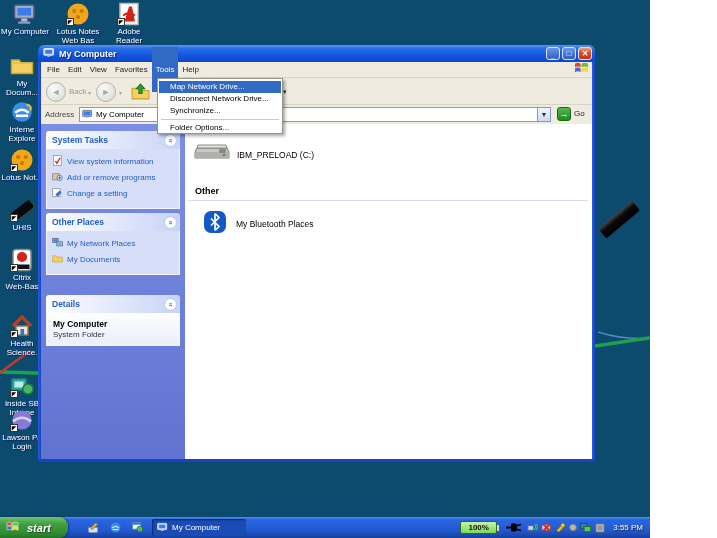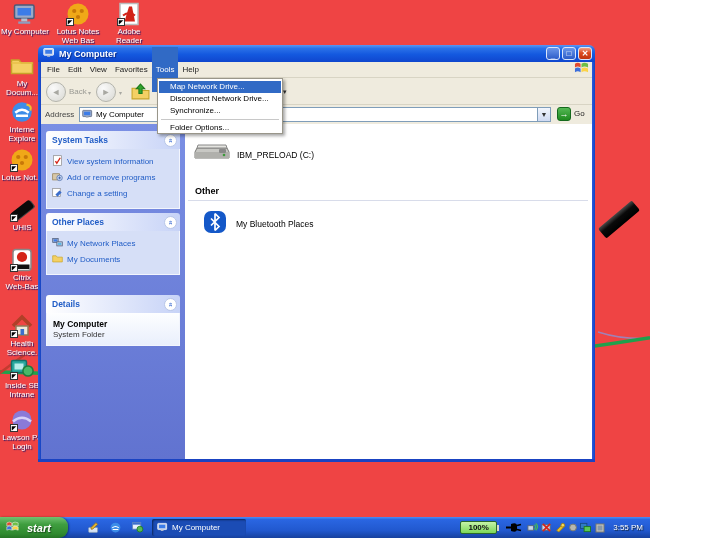--- a/index.html
+++ b/index.html
@@ -1,19 +1,19 @@
 <!DOCTYPE html>
 <html><head>
 <meta charset="utf-8">
 <style>
   html,body{margin:0;padding:0;}
   *{box-sizing:border-box;}
   #screen{
     position:relative;width:650px;height:538px;overflow:hidden;
-    background:#ef4444;
+    background:#0c4a6e;
     font-family:"Liberation Sans", sans-serif;
     -webkit-font-smoothing:antialiased;
   }
   
   .dicon{position:absolute;width:50px;display:flex;flex-direction:column;align-items:center;z-index:1;}
   .dicon .lbl{margin-top:1px;font-size:8px;line-height:9px;color:#fff;text-align:center;text-shadow:1px 1px 1px #10166e;}
   .ic{position:relative;width:24px;height:24px;display:flex;align-items:center;justify-content:center;}
   .shortcut{position:absolute;left:0;bottom:0;width:8px;height:8px;background:#fff;border:1px solid #333;font-size:6px;line-height:6px;color:#000;text-align:center;}
   
   .wall{position:absolute;left:0;top:0;z-index:0;}
@@ -192,21 +192,21 @@
     <span class="ic">
       <svg width="24" height="24" viewBox="0 0 16 16">
           <path d="M2 8 L8 2 L14 8" fill="none" stroke="#b04028" stroke-width="2.4"></path>
           <rect x="4" y="8" width="8" height="6" fill="#f0e8d8" stroke="#907858"></rect>
           <rect x="7" y="10" width="2.4" height="4" fill="#3c6ecb"></rect>
         </svg>
       <span class="shortcut">◤</span>
     </span>
     <span class="lbl"><span>Health</span><br><span>Science.</span></span>
   </div>
-  <div class="dicon" style="left:0;top:356px;width:44px;">
+  <div class="dicon" style="left:0;top:374px;width:44px;">
     <span class="ic">
       <svg width="24" height="24" viewBox="0 0 16 16">
           <rect x="1" y="3" width="10" height="8" rx="1" fill="#2aa8a0" stroke="#14706a"></rect>
           <rect x="3" y="5" width="6" height="4" fill="#b8ecea"></rect>
           <circle cx="12" cy="10" r="3.4" fill="#48b868" stroke="#1c7c3c"></circle>
         </svg>
       <span class="shortcut">◤</span>
     </span>
     <span class="lbl"><span>Inside SB</span><br><span>Intrane</span></span>
   </div>

